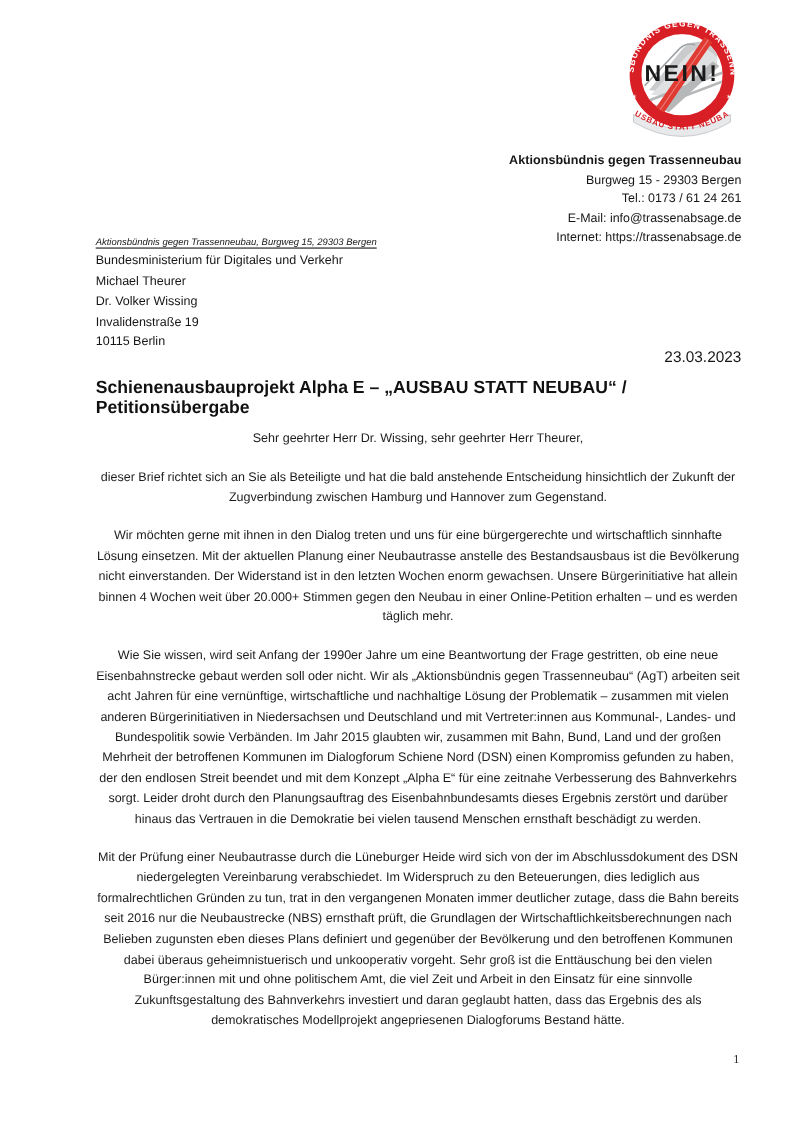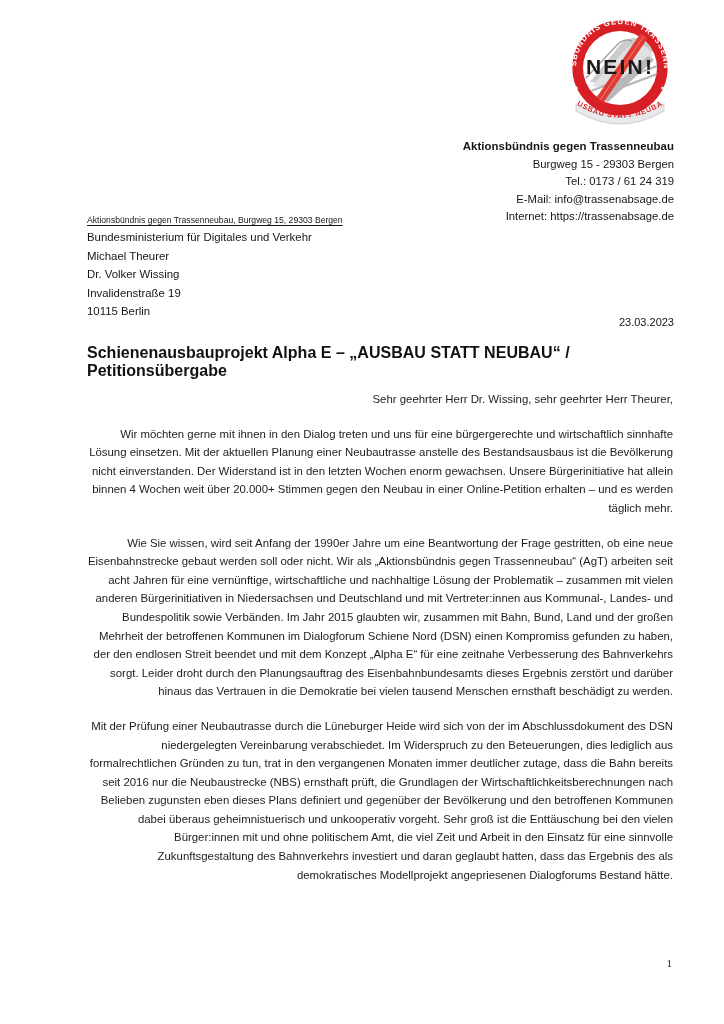--- a/index.html
+++ b/index.html
@@ -59,28 +59,29 @@
     line-height: 18.6px;
     color: #161616;
   }
   .return-line {
     font-size: 8.6px;
     text-decoration: underline;
     text-underline-offset: 2px;
     line-height: 14px;
     display: block;
     margin-bottom: 1px;
+    font-style: italic;
   }
 
   
   .date-line {
     position: absolute;
     top: 316px;
     right: 50px;
-    font-size: 11px;
+    font-size: 14px;
     color: #161616;
   }
 
   
   .subject-line {
     position: absolute;
     top: 344px;
     left: 87px;
     width: 586px;
     font-size: 16px;
@@ -94,21 +95,21 @@
     position: absolute;
     top: 390px;
     left: 87px;
     width: 586px;
   }
   .para {
     font-size: 11.4px;
     line-height: 18.55px;
     color: #1c1c1c;
     margin: 0 0 16.5px 0;
-    text-align: right;
+    text-align: center;
   }
   .para.salutation { margin-bottom: 16px; }
   .para:last-child { margin-bottom: 12px; }
 
   
   .page-number {
     position: absolute;
     top: 957px;
     right: 52px;
     font-family: "Liberation Serif", serif;
@@ -170,40 +171,41 @@
         <text font-family="'Liberation Sans', sans-serif" font-size="7.2" font-weight="bold" fill="#d81f26" letter-spacing="0.85">
           <textPath href="#bannerPath" startOffset="50%" text-anchor="middle">AUSBAU STATT NEUBAU</textPath>
         </text>
       </g>
     </svg>
   </div>
 
   <div class="sender-block">
     <div class="sender-name">Aktionsbündnis gegen Trassenneubau</div>
     <div>Burgweg 15 - 29303 Bergen</div>
-    <div>Tel.: 0173 / 61 24 319</div>
+    <div>Tel.: 0173 / 61 24 261</div>
     <div>E-Mail: info@trassenabsage.de</div>
     <div>Internet: https://trassenabsage.de</div>
   </div>
 
   <div class="recipient-block">
     <span class="return-line">Aktionsbündnis gegen Trassenneubau, Burgweg 15, 29303 Bergen</span>
     <div>Bundesministerium für Digitales und Verkehr</div>
     <div>Michael Theurer</div>
     <div>Dr. Volker Wissing</div>
     <div>Invalidenstraße 19</div>
     <div>10115 Berlin</div>
   </div>
 
   <div class="date-line">23.03.2023</div>
 
   <div class="subject-line">Schienenausbauprojekt Alpha E – „AUSBAU STATT NEUBAU“ / Petitionsübergabe</div>
 
   <div class="body-block">
     <p class="para salutation">Sehr geehrter Herr Dr. Wissing, sehr geehrter Herr Theurer,</p>
+    <p class="para">dieser Brief richtet sich an Sie als Beteiligte und hat die bald anstehende Entscheidung hinsichtlich der Zukunft der Zugverbindung zwischen Hamburg und Hannover zum Gegenstand.</p>
     <p class="para">Wir möchten gerne mit ihnen in den Dialog treten und uns für eine bürgergerechte und wirtschaftlich sinnhafte Lösung einsetzen. Mit der aktuellen Planung einer Neubautrasse anstelle des Bestandsausbaus ist die Bevölkerung nicht einverstanden. Der Widerstand ist in den letzten Wochen enorm gewachsen. Unsere Bürgerinitiative hat allein binnen 4 Wochen weit über 20.000+ Stimmen gegen den Neubau in einer Online-Petition erhalten – und es werden täglich mehr.</p>
     <p class="para">Wie Sie wissen, wird seit Anfang der 1990er Jahre um eine Beantwortung der Frage gestritten, ob eine neue Eisenbahnstrecke gebaut werden soll oder nicht. Wir als „Aktionsbündnis gegen Trassenneubau“ (AgT) arbeiten seit acht Jahren für eine vernünftige, wirtschaftliche und nachhaltige Lösung der Problematik – zusammen mit vielen anderen Bürgerinitiativen in Niedersachsen und Deutschland und mit Vertreter:innen aus Kommunal-, Landes- und Bundespolitik sowie Verbänden. Im Jahr 2015 glaubten wir, zusammen mit Bahn, Bund, Land und der großen Mehrheit der betroffenen Kommunen im Dialogforum Schiene Nord (DSN) einen Kompromiss gefunden zu haben, der den endlosen Streit beendet und mit dem Konzept „Alpha E“ für eine zeitnahe Verbesserung des Bahnverkehrs sorgt. Leider droht durch den Planungsauftrag des Eisenbahnbundesamts dieses Ergebnis zerstört und darüber hinaus das Vertrauen in die Demokratie bei vielen tausend Menschen ernsthaft beschädigt zu werden.</p>
     <p class="para">Mit der Prüfung einer Neubautrasse durch die Lüneburger Heide wird sich von der im Abschlussdokument des DSN niedergelegten Vereinbarung verabschiedet. Im Widerspruch zu den Beteuerungen, dies lediglich aus formalrechtlichen Gründen zu tun, trat in den vergangenen Monaten immer deutlicher zutage, dass die Bahn bereits seit 2016 nur die Neubaustrecke (NBS) ernsthaft prüft, die Grundlagen der Wirtschaftlichkeitsberechnungen nach Belieben zugunsten eben dieses Plans definiert und gegenüber der Bevölkerung und den betroffenen Kommunen dabei überaus geheimnistuerisch und unkooperativ vorgeht. Sehr groß ist die Enttäuschung bei den vielen Bürger:innen mit und ohne politischem Amt, die viel Zeit und Arbeit in den Einsatz für eine sinnvolle Zukunftsgestaltung des Bahnverkehrs investiert und daran geglaubt hatten, dass das Ergebnis des als demokratisches Modellprojekt angepriesenen Dialogforums Bestand hätte.</p>
   </div>
 
   <div class="page-number">1</div>
 
 </div>
 
 </body></html>

